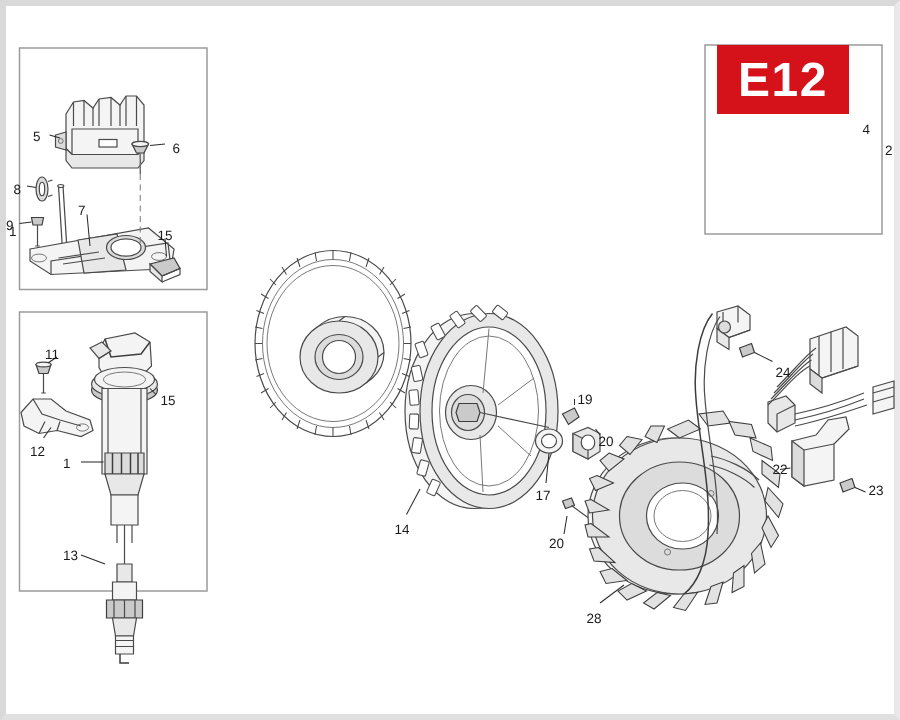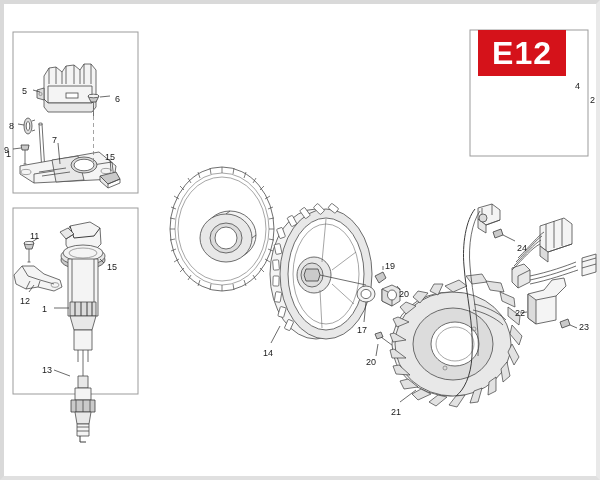--- a/index.html
+++ b/index.html
@@ -349,21 +349,21 @@
     <div class="cal" style="left:26px;top:228px">11</div>
     <div class="cal" style="left:16px;top:293px">12</div>
     <div class="cal" style="left:38px;top:362px">13</div>
     <div class="cal" style="left:38px;top:301px">1</div>
     <div class="cal" style="left:103px;top:259px">15</div>
     <div class="cal" style="left:259px;top:345px">14</div>
     <div class="cal" style="left:353px;top:322px">17</div>
     <div class="cal" style="left:381px;top:258px">19</div>
     <div class="cal" style="left:395px;top:286px">20</div>
     <div class="cal" style="left:362px;top:354px">20</div>
-    <div class="cal" style="left:387px;top:404px">21</div>
+    <div class="cal" style="left:387px;top:404px">28</div>
     <div class="cal" style="left:511px;top:305px">22</div>
     <div class="cal" style="left:575px;top:319px">23</div>
     <div class="cal" style="left:513px;top:240px">24</div>
 
     <div class="badge">
       <span>E12</span>
     </div>
 
   </div>
 </div>

